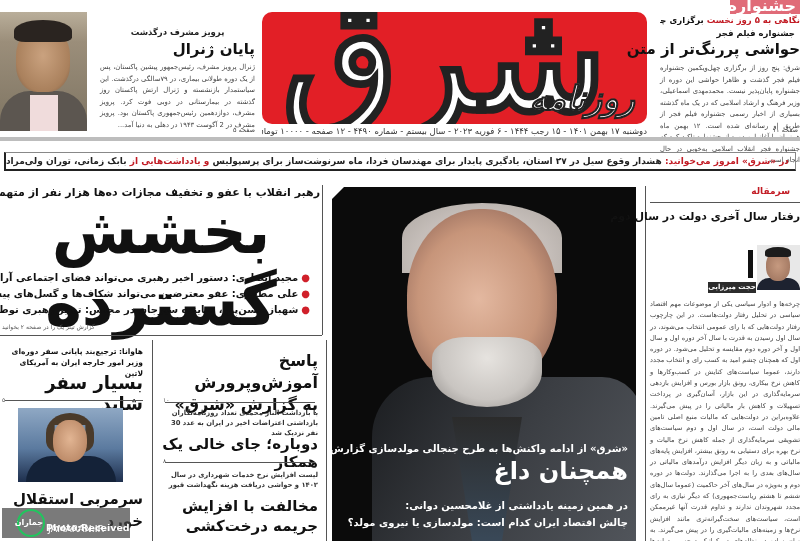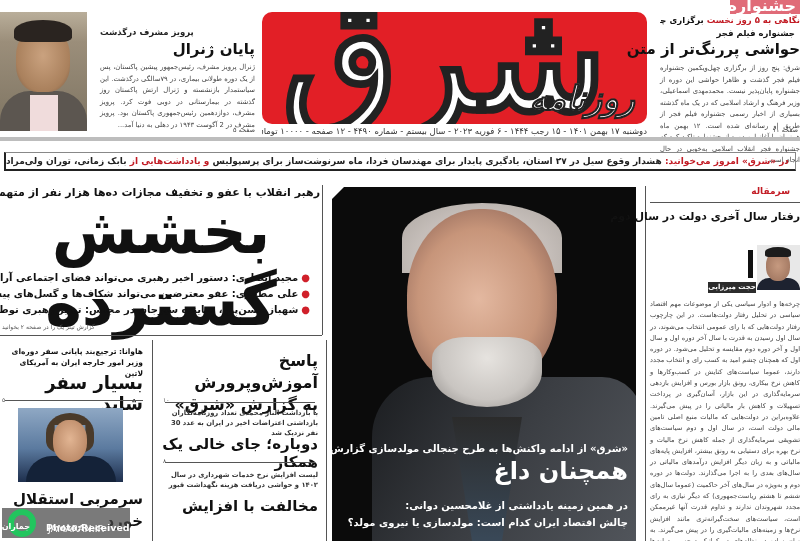--- a/index.html
+++ b/index.html
@@ -13,21 +13,21 @@
   .logo-script { position: absolute; left: 20px; top: -30px; font-family: "DejaVu Serif", serif; font-size: 150px; font-weight: bold; color: #fff; line-height: 1; -webkit-text-stroke: 3px #222; letter-spacing: -6px; }
   .logo-sub { position: absolute; right: 12px; bottom: 6px; font-family: "DejaVu Serif", serif; font-size: 34px; font-weight: bold; color: #fff; font-style: italic; -webkit-text-stroke: 1px #222; }
   .dateline { left: 262px; top: 126px; width: 385px; font-size: 8.5px; color: #333; text-align: right; white-space: nowrap; overflow: hidden; }
 
   
   .lt-photo { left: 0; top: 12px; width: 87px; height: 119px; background: linear-gradient(180deg,#b9ae9a 0%,#9b8e7a 25%,#7e7462 100%); border-radius: 0 0 0 0; overflow: hidden; }
   .lt-face { position: absolute; left: 16px; top: 14px; width: 54px; height: 66px; background: radial-gradient(ellipse at 50% 45%, #caa27f 0%, #a9805c 70%, #6d5440 100%); border-radius: 45% 45% 40% 40%; }
   .lt-hair { position: absolute; left: 14px; top: 8px; width: 58px; height: 22px; background: #2a2420; border-radius: 50% 50% 20% 20%; }
   .lt-suit { position: absolute; left: 0; bottom: 0; width: 87px; height: 40px; background: #5c5650; border-radius: 30px 30px 0 0; }
   .lt-shirt { position: absolute; left: 30px; bottom: 0; width: 28px; height: 36px; background: #f0dcdc; }
-  .lt-kicker { left: 100px; top: 27px; width: 155px; font-size: 8.5px; font-weight: bold; color: #222; text-align: left; }
+  .lt-kicker { left: 100px; top: 27px; width: 155px; font-size: 8.5px; font-weight: bold; color: #222; text-align: center; }
   .lt-title { left: 100px; top: 40px; width: 155px; font-size: 15px; font-weight: bold; color: #111; text-align: right; }
   .lt-body { left: 100px; top: 62px; width: 155px; font-size: 6.8px; line-height: 11.5px; color: #444; text-align: justify; }
   .lt-page { left: 100px; top: 126px; width: 155px; font-size: 6.5px; color: #444; text-align: right; }
 
   
   .rt-tag { left: 730px; top: 0; width: 70px; height: 14px; background: #e06b78; }
   .rt-tag span { position: absolute; right: 4px; top: -4px; color: #fff; font-weight: bold; font-size: 16px; }
   .rt-kicker1 { left: 660px; top: 15px; width: 140px; font-size: 8.5px; font-weight: bold; text-align: right; white-space: nowrap; overflow: hidden; }
   .rt-kicker1 .red { color: #c21b24; }
   .rt-kicker2 { left: 660px; top: 28px; width: 135px; font-size: 8.5px; font-weight: bold; text-align: right; }
@@ -56,21 +56,21 @@
   .col-a-kicker { left: 5px; top: 346px; width: 138px; font-size: 7.5px; font-weight: bold; line-height: 11px; text-align: right; }
   .col-a-title { left: 5px; top: 372px; width: 138px; font-size: 18px; font-weight: bold; text-align: right; }
   .pagenum { font-size: 6px; color: #555; }
   .col-a-photo { left: 18px; top: 408px; width: 105px; height: 74px; background: linear-gradient(180deg,#8fa8c4 0%,#5b7a9f 55%,#1e2f4d 100%); overflow: hidden; }
   .col-a-face { position: absolute; left: 35px; top: 12px; width: 34px; height: 42px; background: radial-gradient(ellipse at 50% 45%, #e2b593 0%, #b98765 80%); border-radius: 45%; }
   .col-a-hair { position: absolute; left: 28px; top: 5px; width: 48px; height: 40px; background: #4a3a2a; border-radius: 50% 50% 30% 30%; clip-path: polygon(0 0,100% 0,100% 100%,82% 100%,82% 30%,18% 30%,18% 100%,0 100%); }
   .col-a-coat { position: absolute; left: 8px; bottom: 0; width: 90px; height: 26px; background: #142238; border-radius: 30px 30px 0 0; }
   .col-a-title2 { left: 5px; top: 488px; width: 138px; font-size: 15px; font-weight: bold; text-align: right; line-height: 22px; }
 
   .watermark { left: 2px; top: 508px; width: 128px; height: 30px; background: rgba(70,70,70,0.72); }
-  .wm-logo { position: absolute; left: 6px; top: 1px; width: 28px; height: 28px; border: 6px solid #22c55e; border-radius: 50%; color: #fff; font-size: 8px; text-align: center; line-height: 24px; font-weight: bold; }
+  .wm-logo { position: absolute; left: 15px; top: 1px; width: 28px; height: 28px; border: 2px solid #22c55e; border-radius: 50%; color: #fff; font-size: 8px; text-align: center; line-height: 24px; font-weight: bold; }
   .wm-text1 { position: absolute; left: 44px; top: 14px; font-size: 9.5px; color: #fff; font-weight: bold; direction: ltr; }
   .wm-text2 { position: absolute; left: 46px; top: 15px; font-size: 9.5px; color: #fff; direction: ltr; }
 
   .col-b-title1 { left: 158px; top: 350px; width: 160px; font-size: 16px; font-weight: bold; line-height: 22px; text-align: right; }
   .col-b-kicker2 { left: 158px; top: 408px; width: 160px; font-size: 6.8px; line-height: 10px; text-align: right; font-weight: bold; color: #333; }
   .col-b-title2 { left: 158px; top: 435px; width: 160px; font-size: 15px; font-weight: bold; text-align: right; }
   .col-b-kicker3 { left: 158px; top: 470px; width: 160px; font-size: 6.8px; line-height: 10px; text-align: right; font-weight: bold; color: #333; }
   .col-b-title3 { left: 158px; top: 496px; width: 160px; font-size: 15px; font-weight: bold; line-height: 20px; text-align: right; }
 
   
@@ -172,20 +172,21 @@
 </div>
 <div class="abs line-h" style="left:165px;top:402px;width:150px;"></div>
 <div class="abs pagenum" style="left:163px;top:396px;">۱۰</div>
 <div class="abs col-b-kicker2">با بازداشت الناز محمدی تعداد روزنامه‌نگاران بازداشتی اعتراضات اخیر در ایران به عدد 30 نفر نزدیک شد</div>
 <div class="abs col-b-title2">دوباره؛ جای خالی یک همکار</div>
 <div class="abs line-h" style="left:165px;top:462px;width:150px;"></div>
 <div class="abs pagenum" style="left:163px;top:457px;">۸</div>
 <div class="abs col-b-kicker3">لیست افزایش نرخ خدمات شهرداری در سال ۱۴۰۲ و حواشی دریافت هزینه نگهداشت قبور</div>
 <div class="abs col-b-title3">
   <div>مخالفت با افزایش</div>
+  <div>جریمه درخت‌کشی</div>
 </div>
 
 <div class="abs center-photo">
   <div class="cp-coat"></div>
   <div class="cp-shirt"></div>
   <div class="cp-hairtop"></div>
   <div class="cp-head"></div>
   <div class="cp-beard"></div>
   <div class="cp-kicker">«شرق» از ادامه واکنش‌ها به طرح جنجالی مولدسازی گزارش می‌دهد</div>
   <div class="cp-title">همچنان داغ</div>

